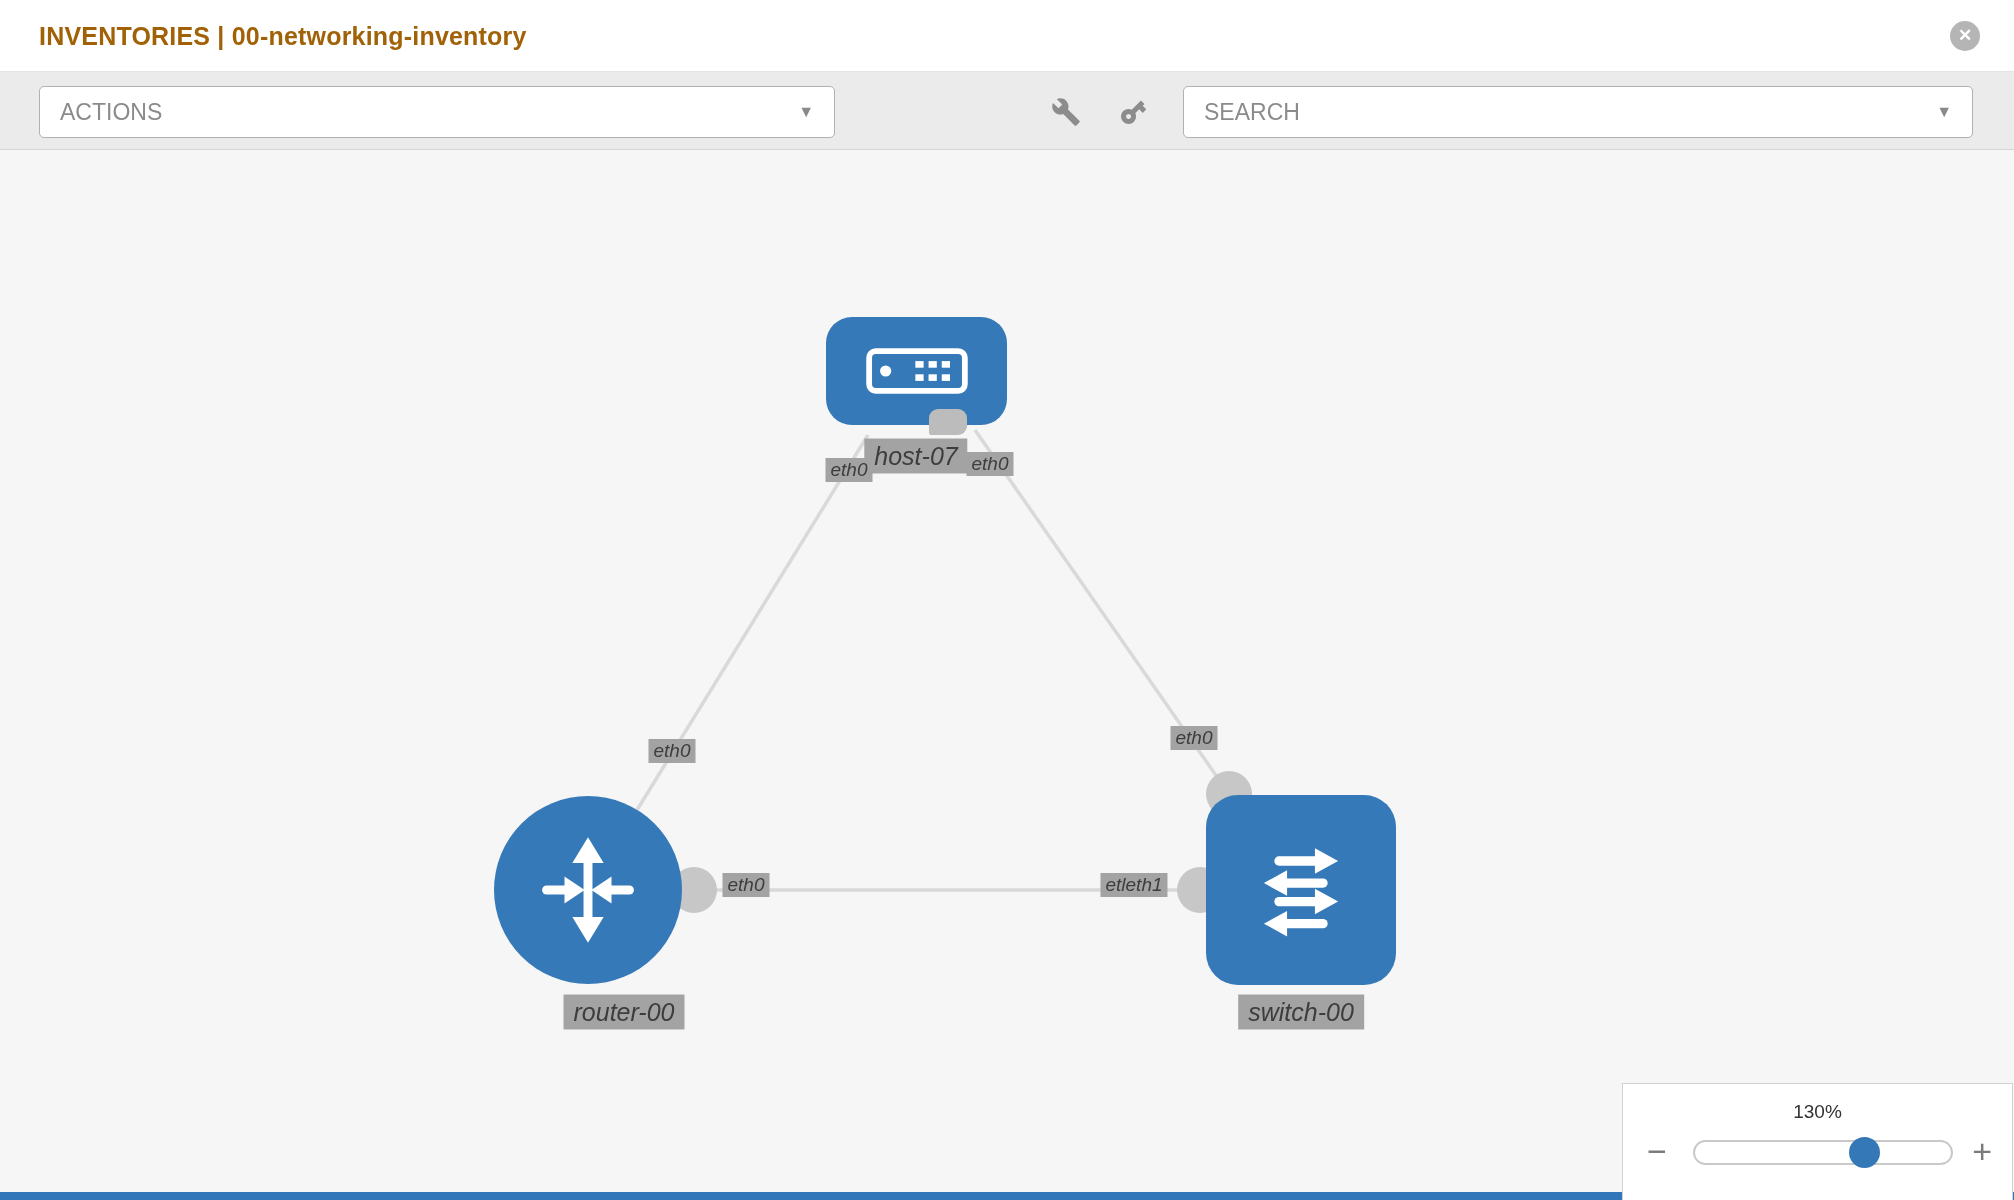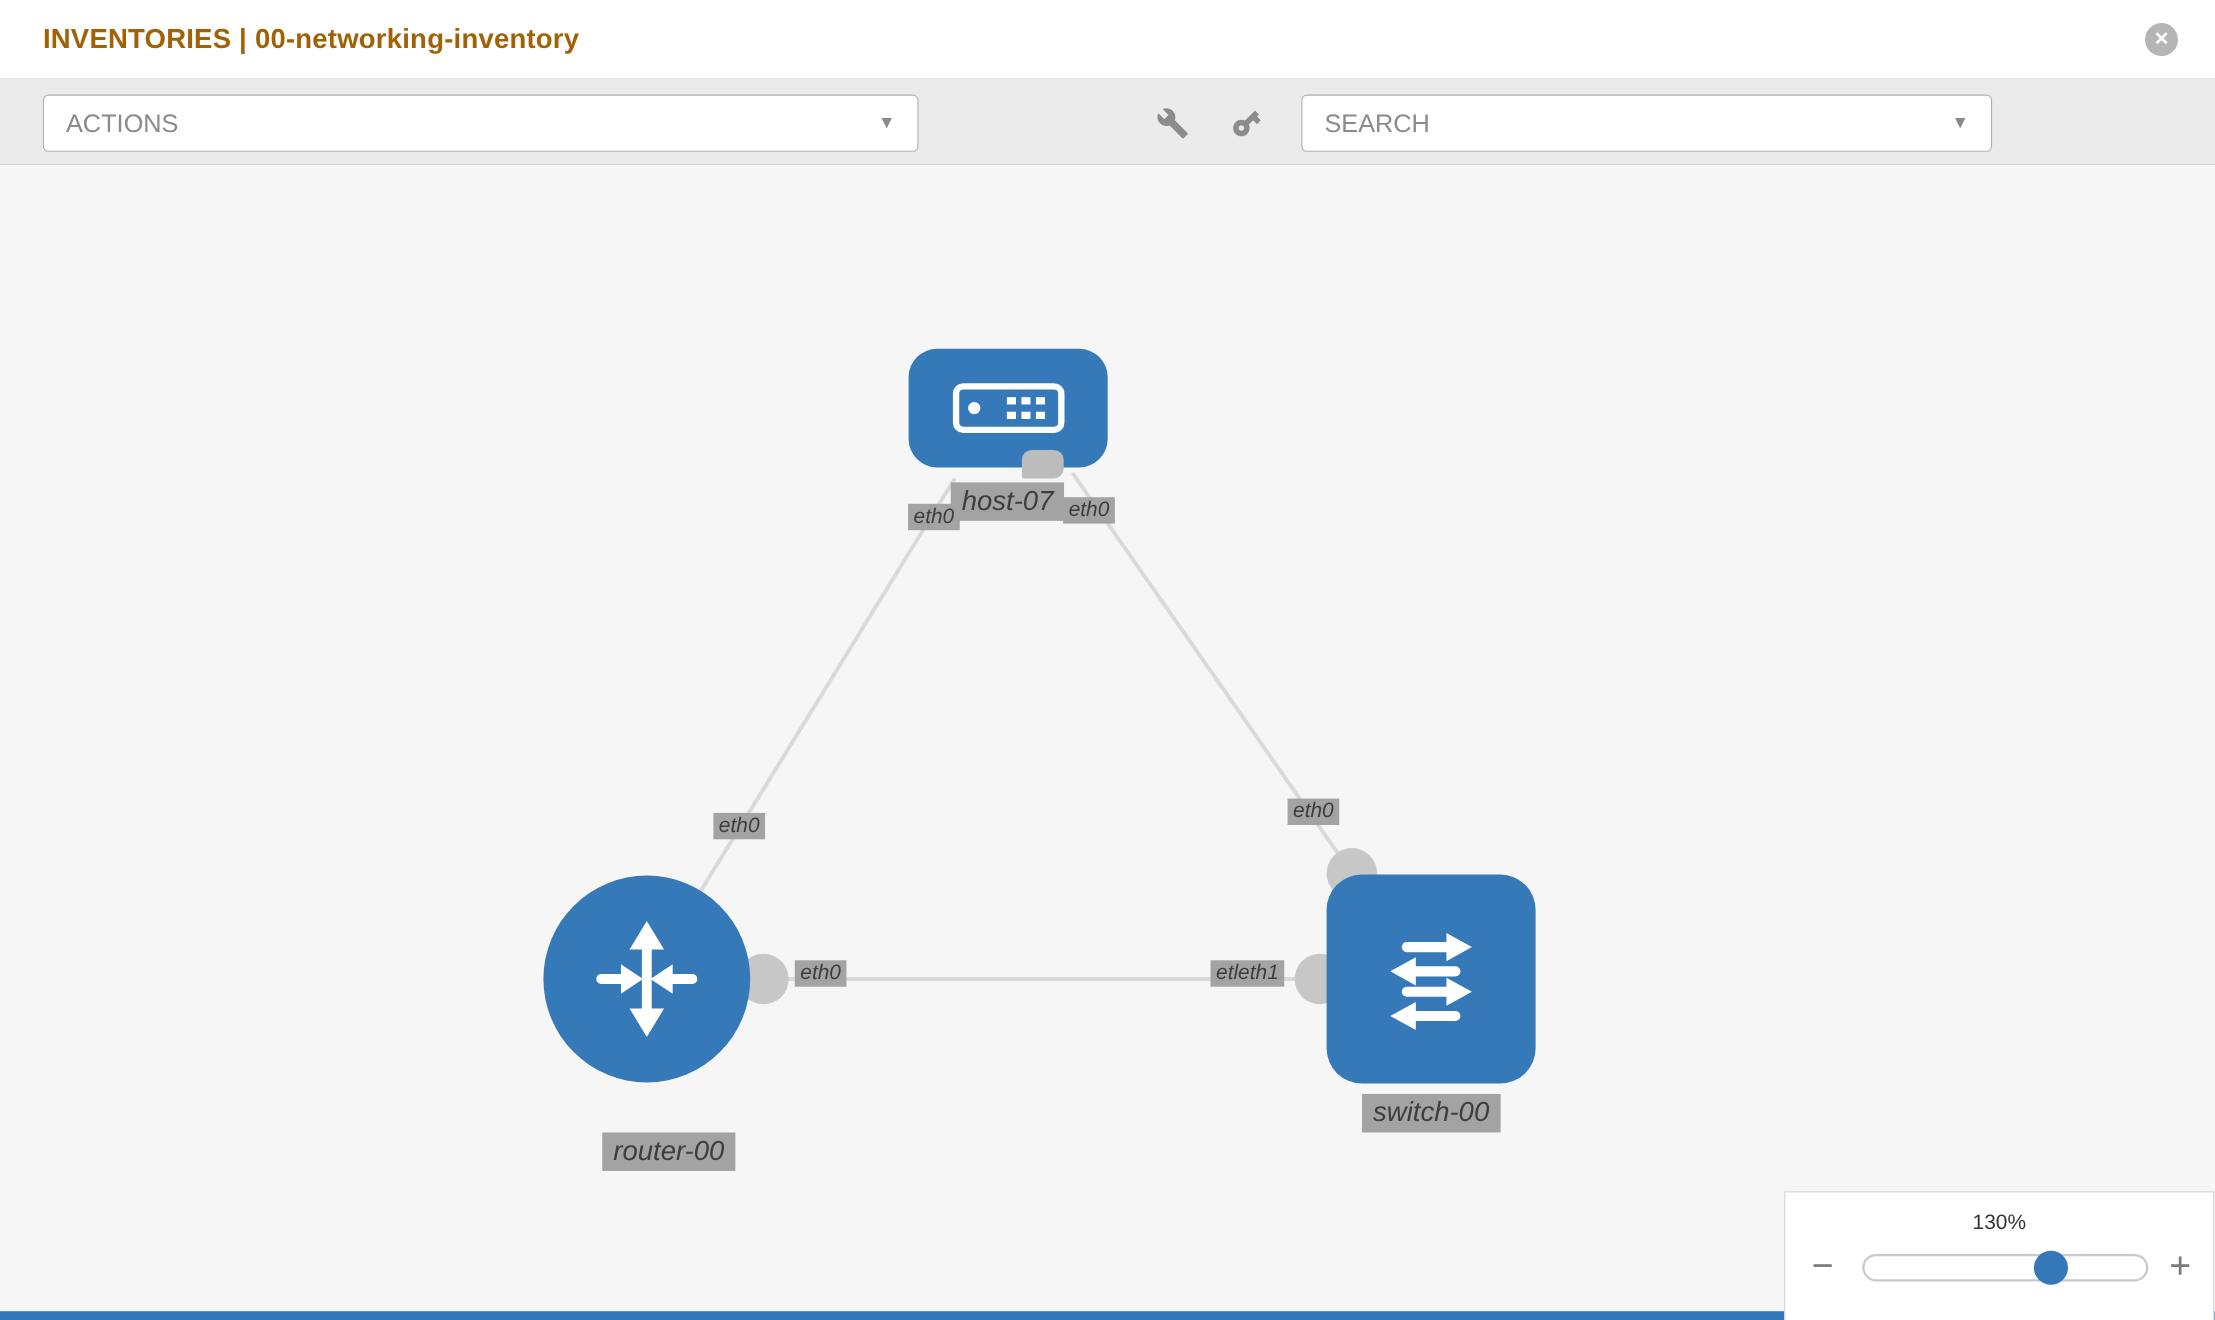--- a/index.html
+++ b/index.html
@@ -8,21 +8,21 @@
 
   
   .header { position:absolute; top:0; left:0; width:2014px; height:72px; background:#fff; border-bottom:1px solid #e3e3e3; z-index:10; }
   .page-title { position:absolute; left:39px; top:50%; transform:translateY(-50%); font-size:25px; font-weight:700; color:#a16207; letter-spacing:.2px; }
   .close-btn { position:absolute; right:34px; top:21px; width:30px; height:30px; border:none; border-radius:50%; background:#b5b5b5; color:#fff; font-size:17px; font-weight:700; line-height:30px; text-align:center; cursor:pointer; }
 
   
   .toolbar { position:absolute; top:72px; left:0; width:2014px; height:78px; background:#ebebeb; border-bottom:1px solid #d6d6d6; z-index:10; }
   .select-box { position:absolute; top:14px; height:52px; background:#fff; border:1px solid #b1b1b1; border-radius:5px; display:flex; align-items:center; justify-content:space-between; padding:0 20px; color:#8b8b8b; font-size:23px; cursor:pointer; }
   .select-actions { left:39px; width:796px; }
-  .select-search { left:1183px; width:628px; }
+  .select-search { left:1183px; width:790px; }
   .chev { color:#8a8a8a; font-size:16px; }
   .tool-btn { position:absolute; top:24px; width:34px; height:34px; background:none; border:none; cursor:pointer; }
   .tool-btn svg { fill:#8c8c8c; }
   .tool-btn.wrench { left:1049px; }
   .tool-btn.key { left:1116px; }
 
   
   .canvas { position:absolute; top:150px; left:0; width:2014px; height:1050px; background:#f6f6f6; }
   .links-layer { position:absolute; top:0; left:0; z-index:1; }
   .links-layer line { stroke:#d9d9d9; stroke-width:3.5; }
@@ -33,21 +33,21 @@
   .node-router { left:494px; top:646px; width:188px; height:188px; border-radius:50%; }
   .node-switch { left:1206px; top:645px; width:190px; height:190px; border-radius:32px; }
 
   .blob { position:absolute; left:929px; top:259px; width:38px; height:26px; background:#bcbcbc; border-radius:9px 9px 9px 2px; z-index:4; }
 
   .lbl { position:absolute; transform:translate(-50%,-50%); background:#a3a3a3; color:#3d3d3d; white-space:nowrap; z-index:5;font-style:italic; }
   .node-lbl { font-size:25px; padding:3px 10px; }
   .if-lbl { font-size:19px; padding:1px 5px; }
 
   .lbl-host   { left:916px;  top:306px; }
-  .lbl-router { left:608px;  top:862px;margin-top:35px; }
+  .lbl-router { left:624px;  top:862px; }
   .lbl-switch { left:1301px; top:862px; }
   .if-host-router   { left:849px;  top:320px; }
   .if-host-switch   { left:990px;  top:314px; }
   .if-router-host   { left:672px;  top:601px; }
   .if-switch-host   { left:1194px; top:588px; }
   .if-router-switch { left:746px;  top:735px; }
   .if-switch-router { left:1134px; top:735px; }
 
   
   .bottom-strip { position:absolute; left:0; bottom:0; width:2014px; height:8px; background:#3176b8; z-index:5; }

